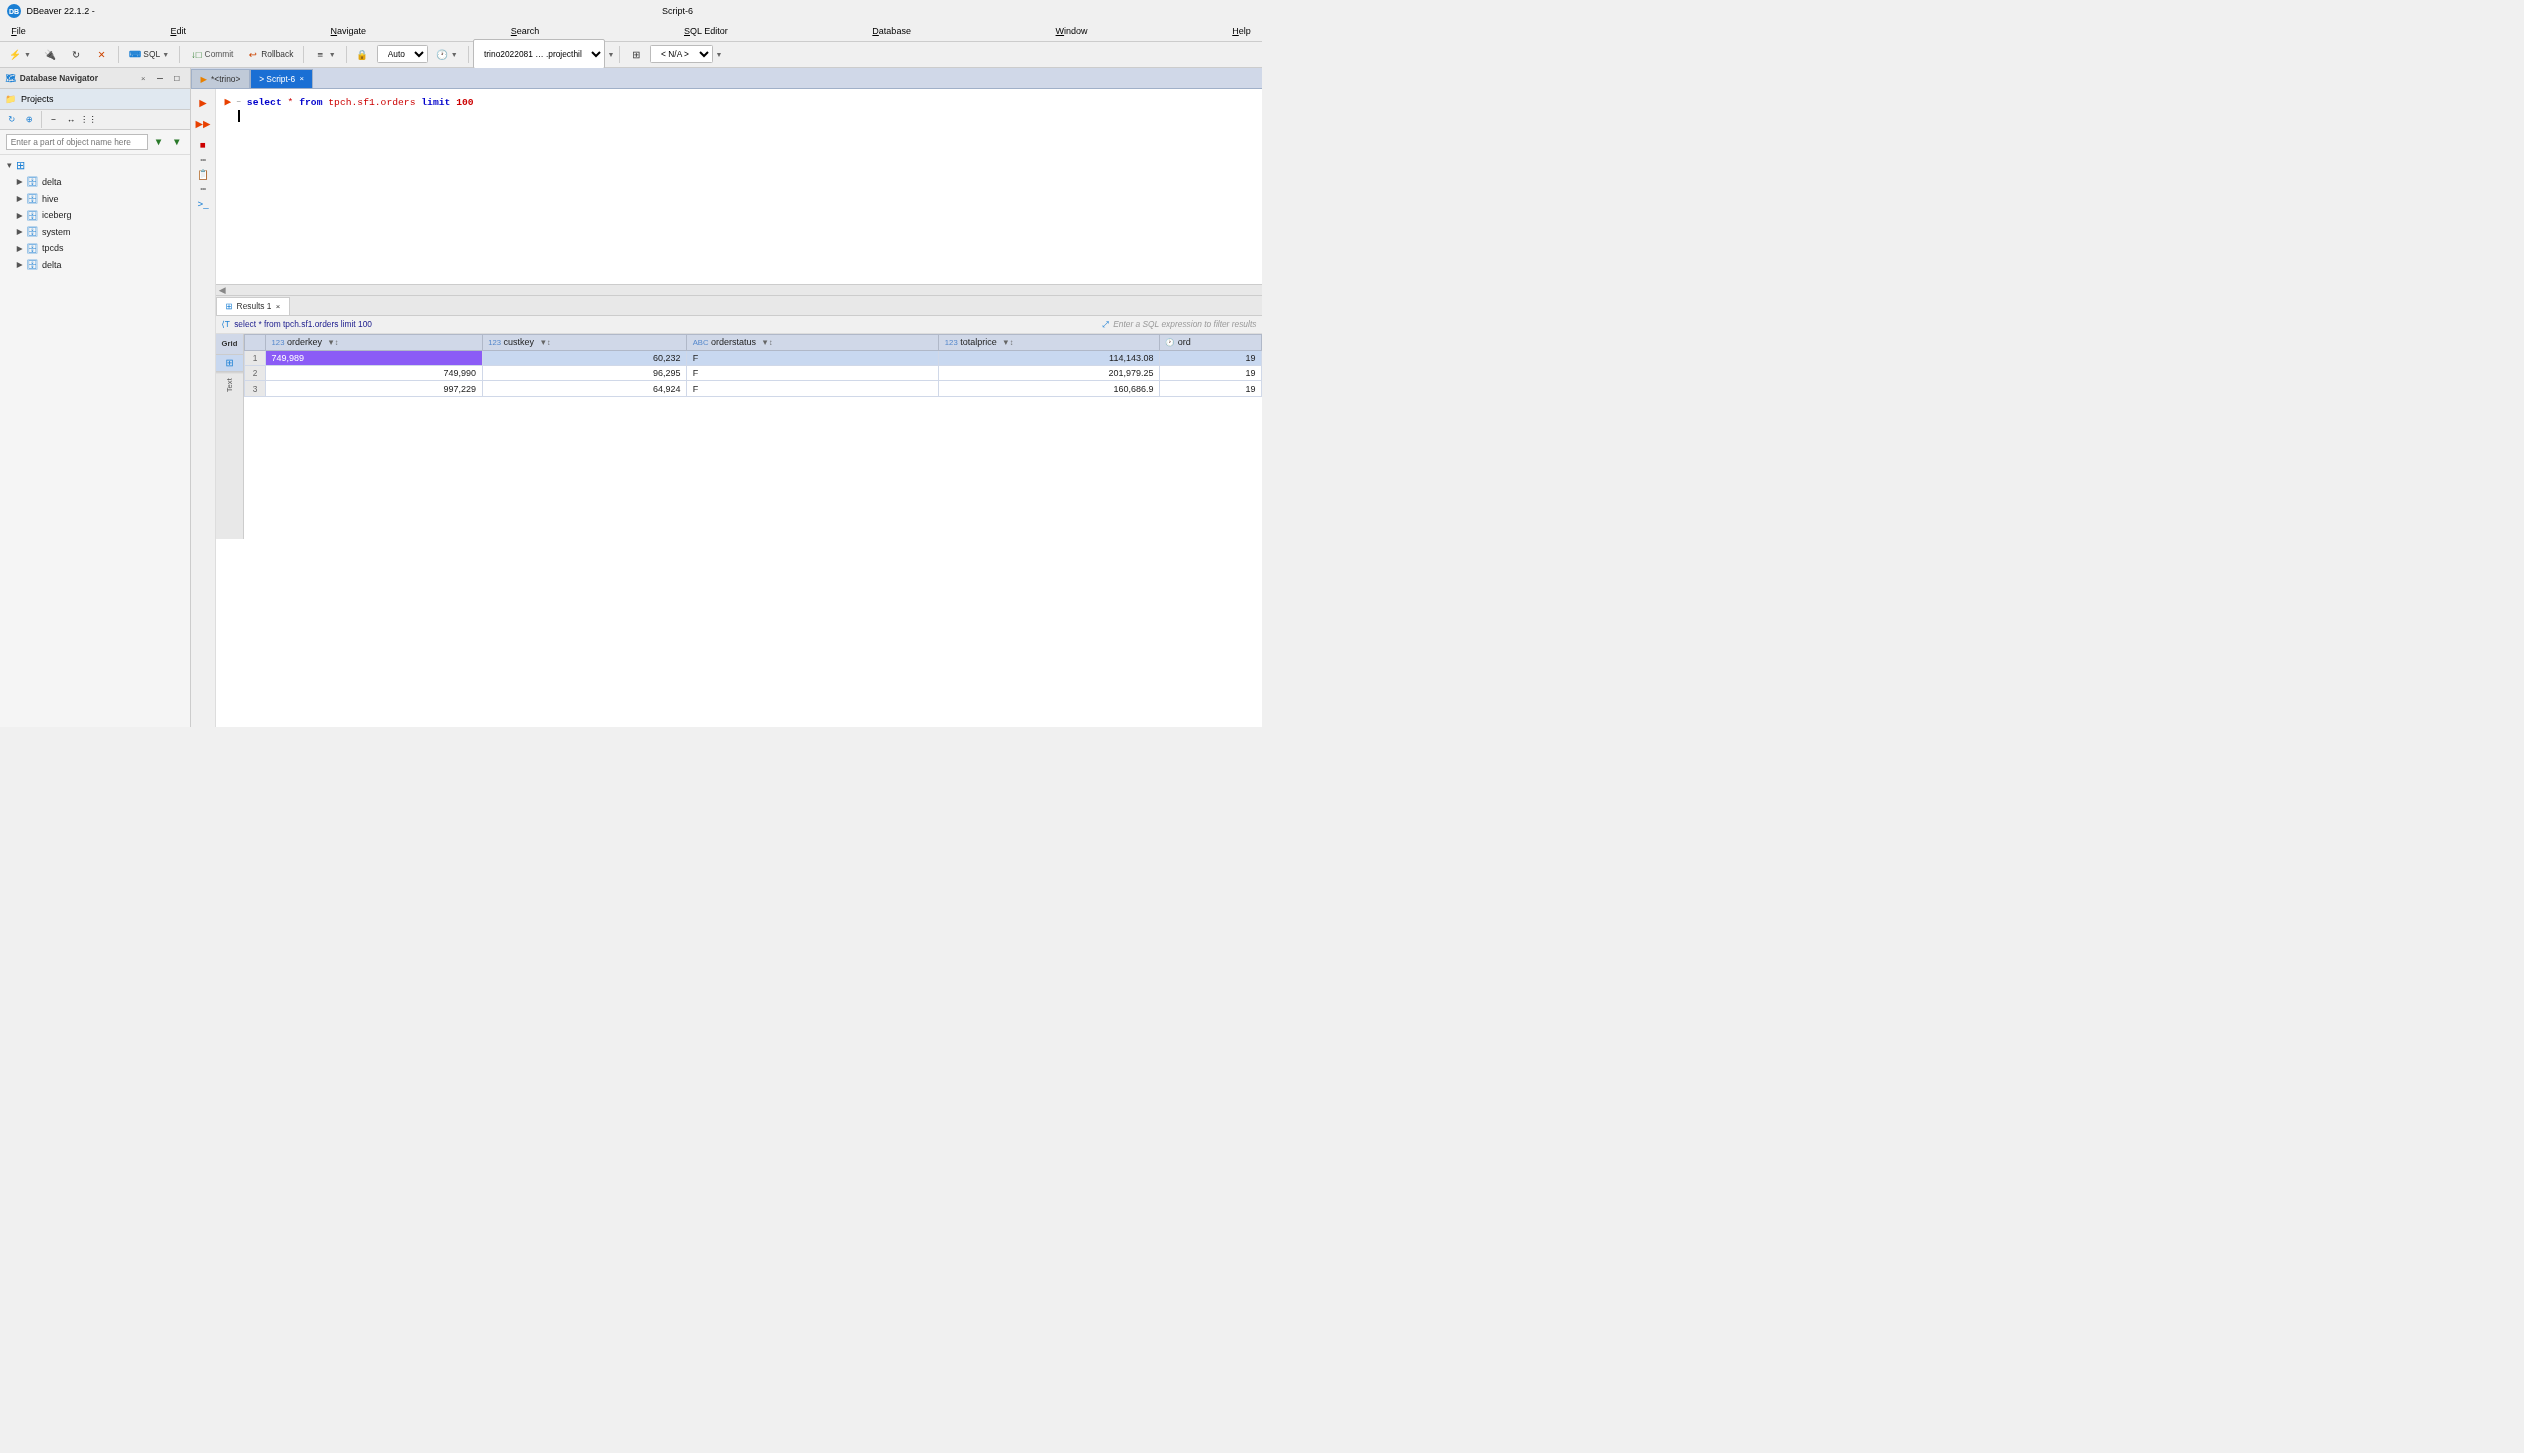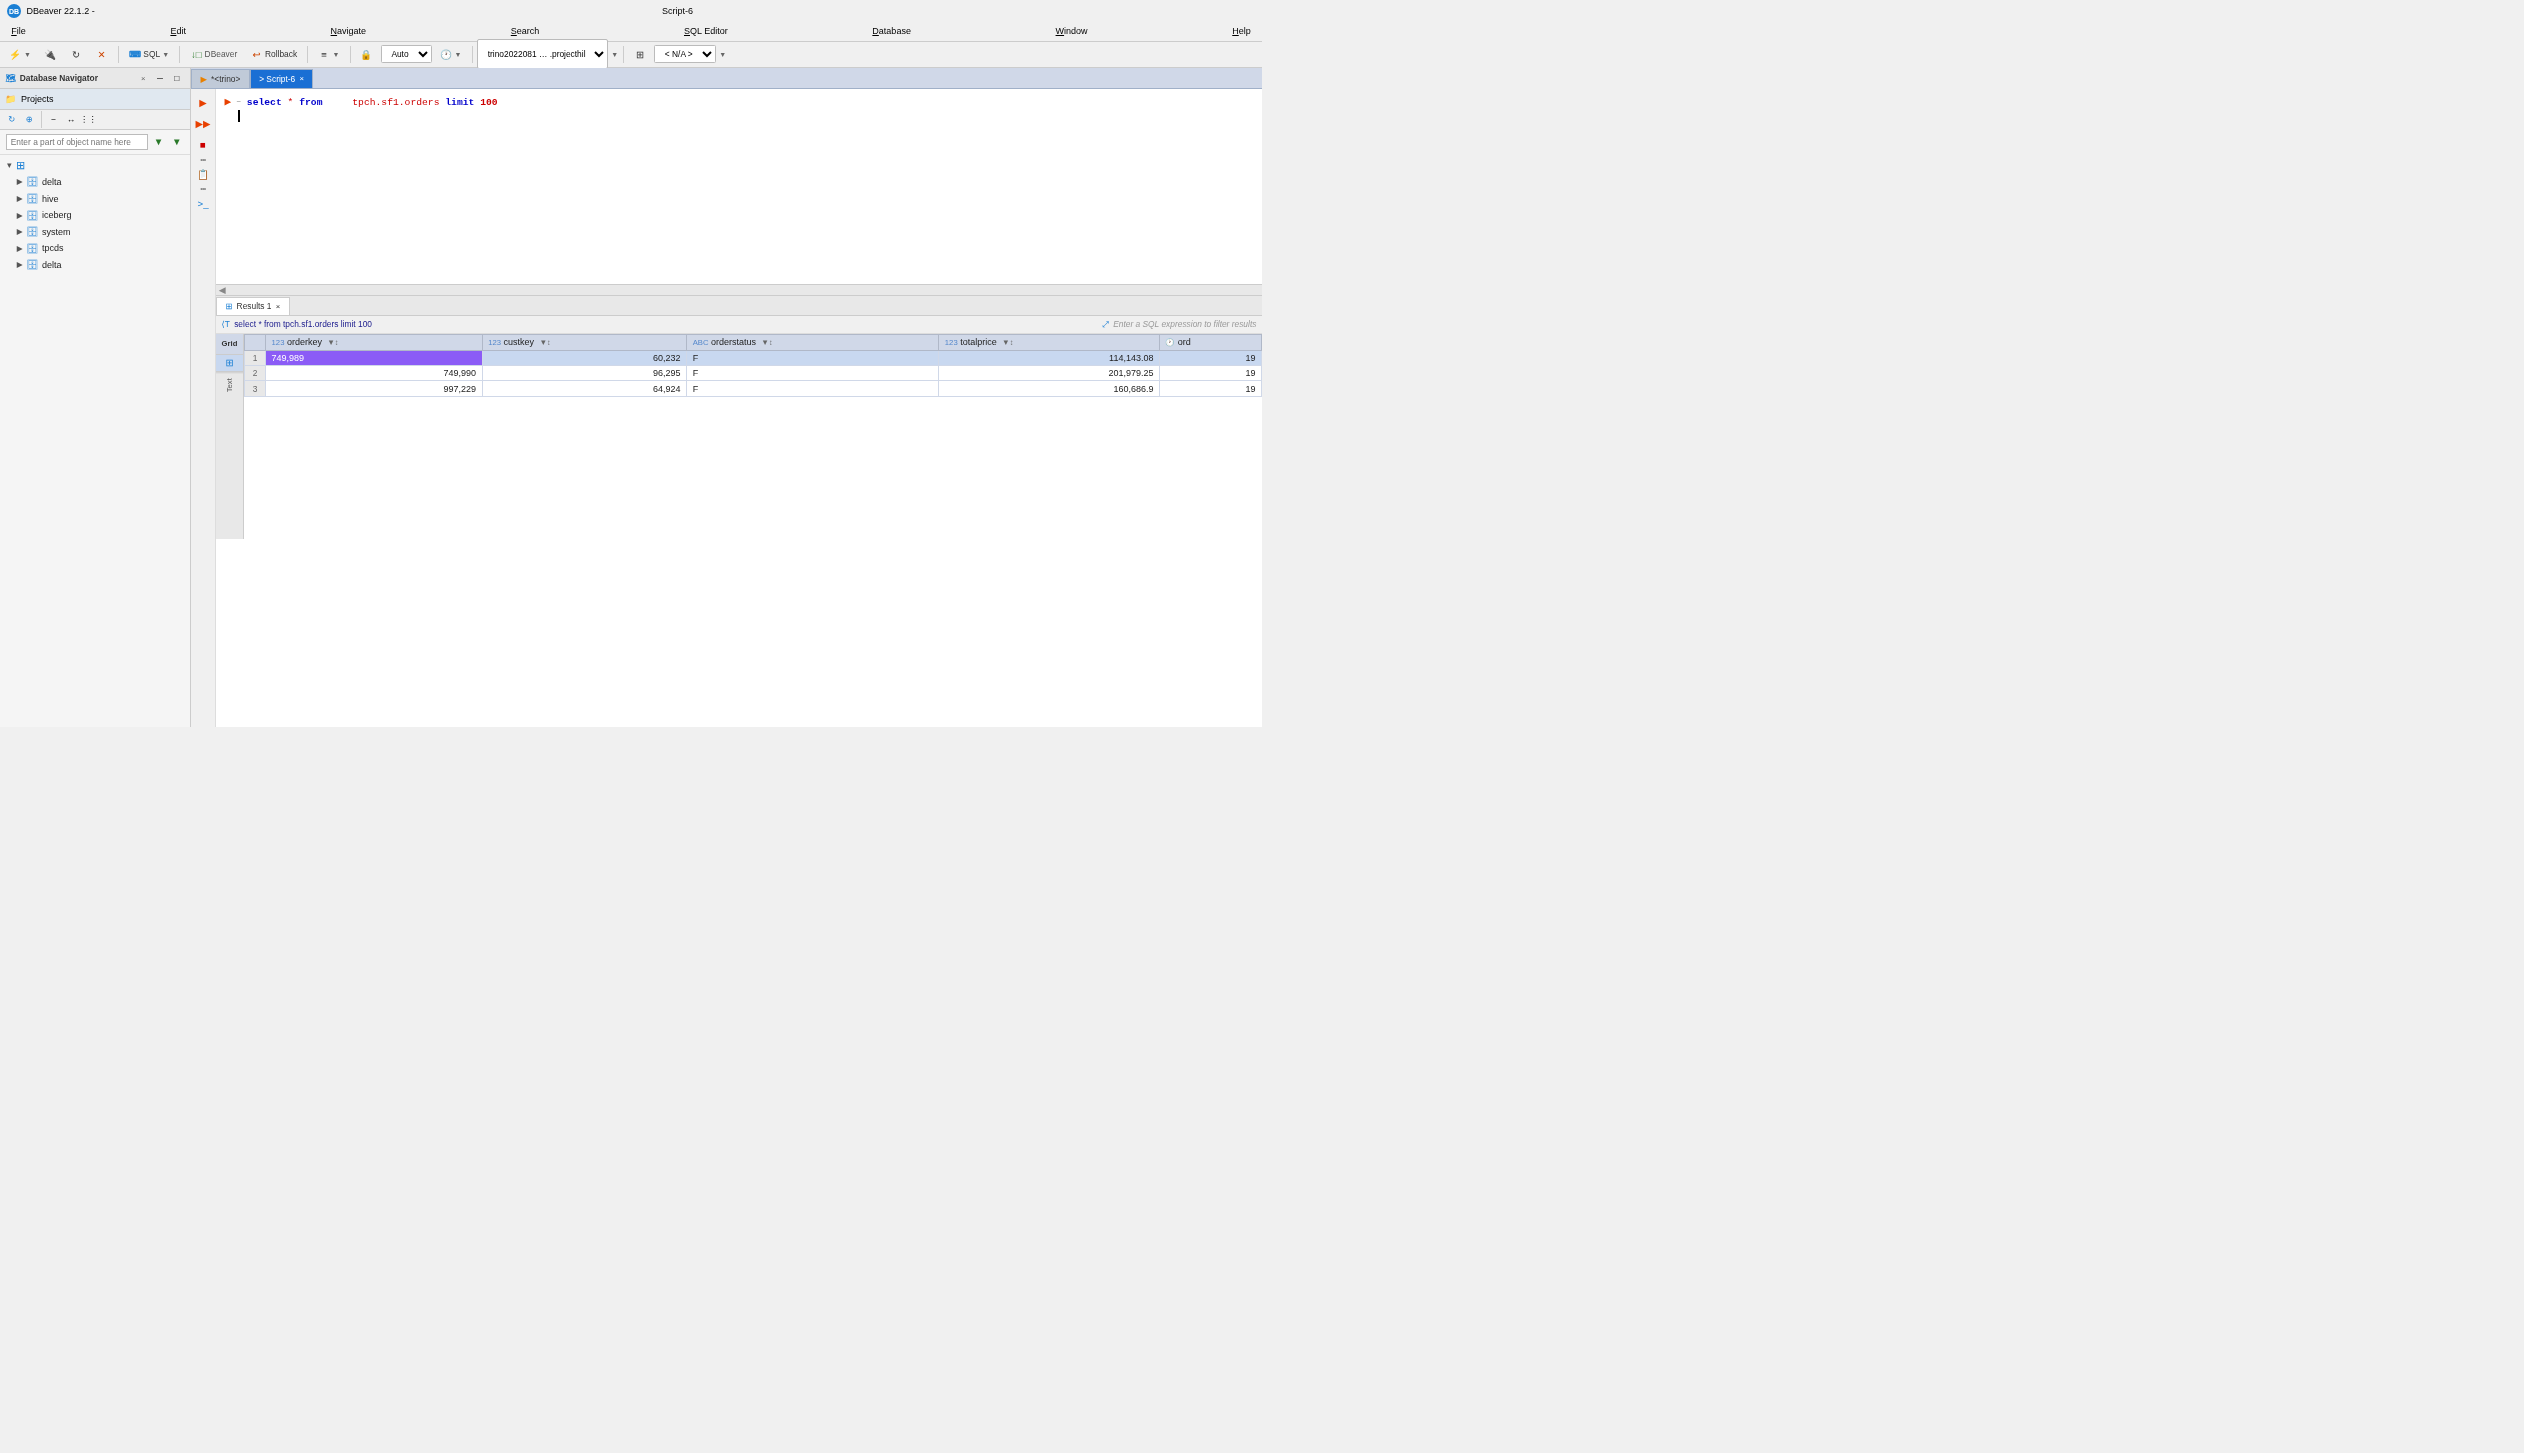--- a/index.html
+++ b/index.html
@@ -484,21 +484,21 @@
   </button>
   <div class="toolbar-separator"></div>
   <button class="toolbar-btn">
     <span class="toolbar-icon" style="color:#1a7fd4; font-weight:bold; font-size:8.4px;">⌨</span>
     <span>SQL</span>
     <span class="dropdown-arrow">▼</span>
   </button>
   <div class="toolbar-separator"></div>
   <button class="toolbar-btn toolbar-commit">
     <span class="toolbar-icon commit-icon">↓□</span>
-    <span>DBeaver</span>
+    <span>Commit</span>
   </button>
   <button class="toolbar-btn toolbar-rollback">
     <span class="toolbar-icon rollback-icon">↩</span>
     <span>Rollback</span>
   </button>
   <div class="toolbar-separator"></div>
   <button class="toolbar-btn">
     <span class="toolbar-icon">≡</span>
     <span class="dropdown-arrow">▼</span>
   </button>
@@ -667,21 +667,21 @@
 
       <div style="flex:1; display:flex; flex-direction:column;">
         <div class="code-editor">
           <div class="code-line">
             <span class="run-indicator">▶</span>
             <span style="color:#888; font-size:7.7px;">−</span>
             <span>
               <span class="keyword">select</span>
               <span style="color:#cc0000;"> * </span>
               <span class="keyword">from</span>
-              <span style="color:#cc0000;margin-left:24px;"> tpch.sf1.orders </span>
+              <span style="color:#cc0000;"> tpch.sf1.orders </span>
               <span class="keyword">limit</span>
               <span style="color:#cc0000; font-weight:bold;"> 100</span>
             </span>
           </div>
           <div class="cursor-line">
             <span class="cursor"></span>
           </div>
         </div>
 
         <div class="scroll-indicator">

